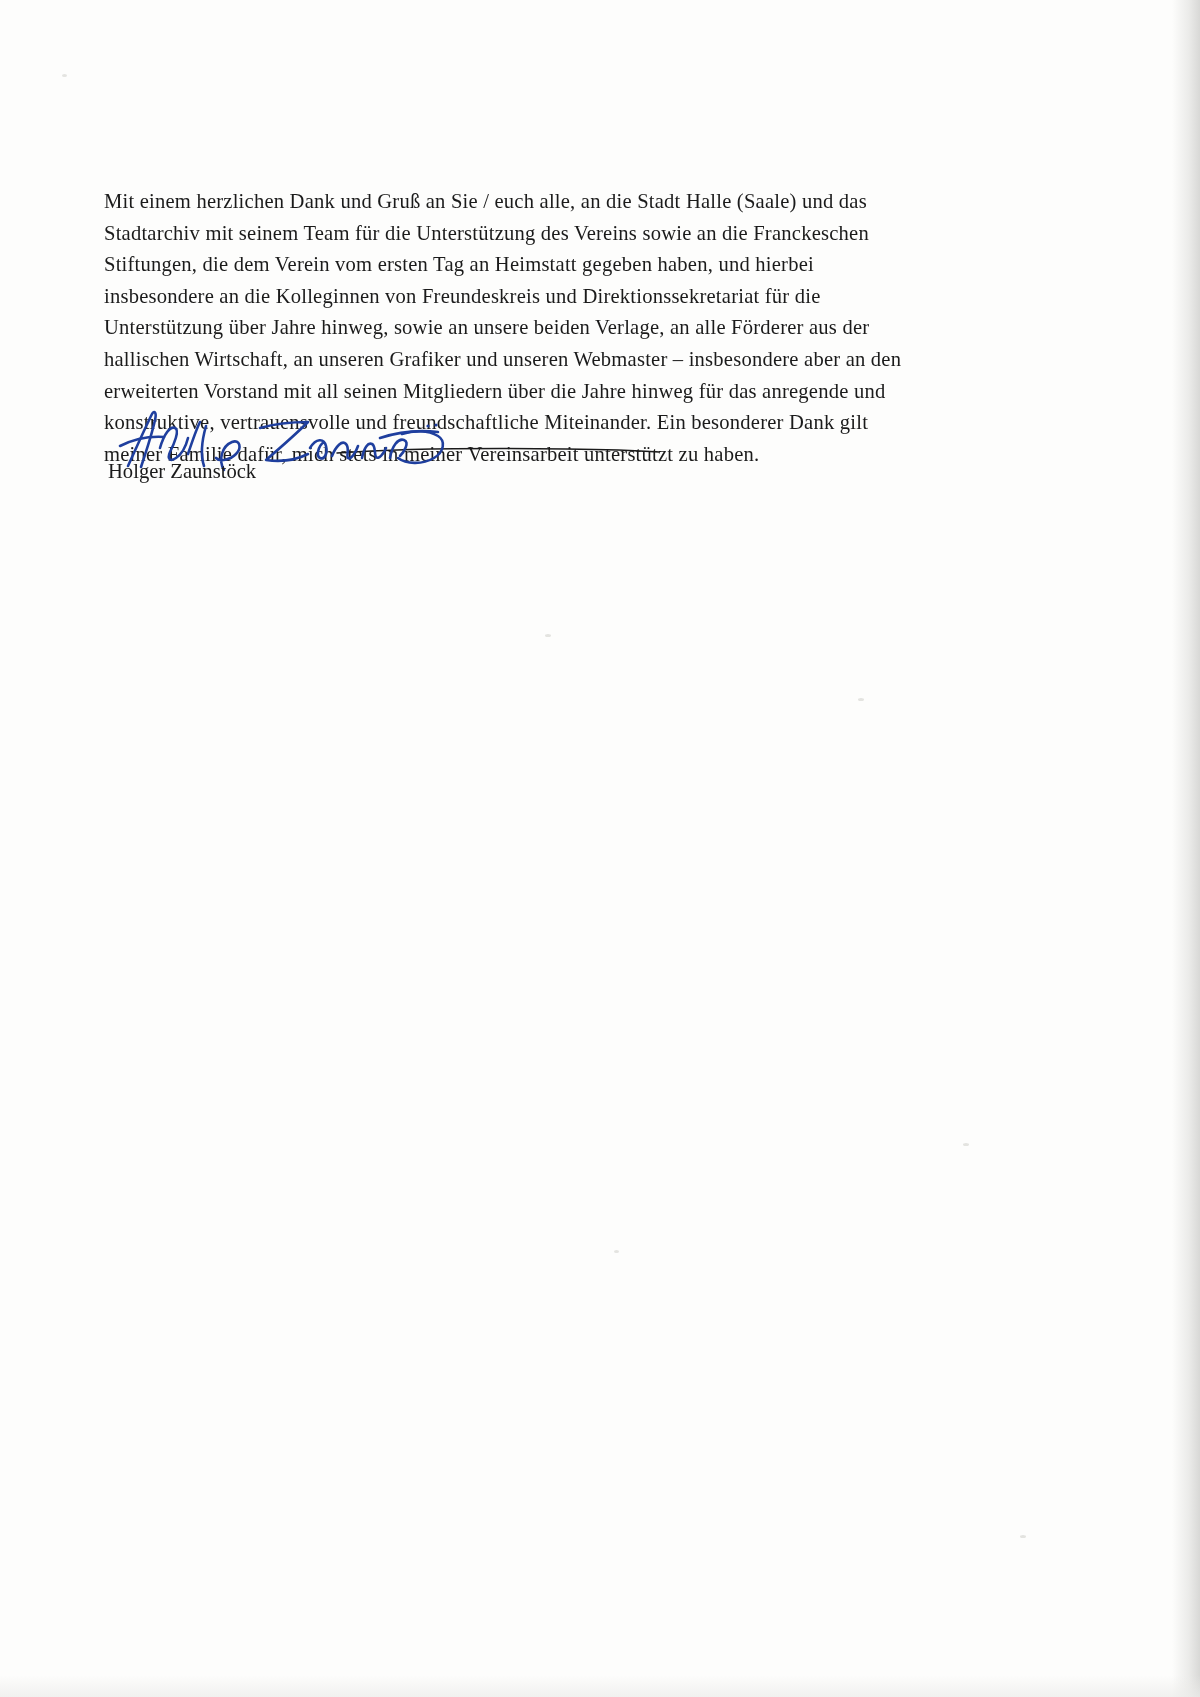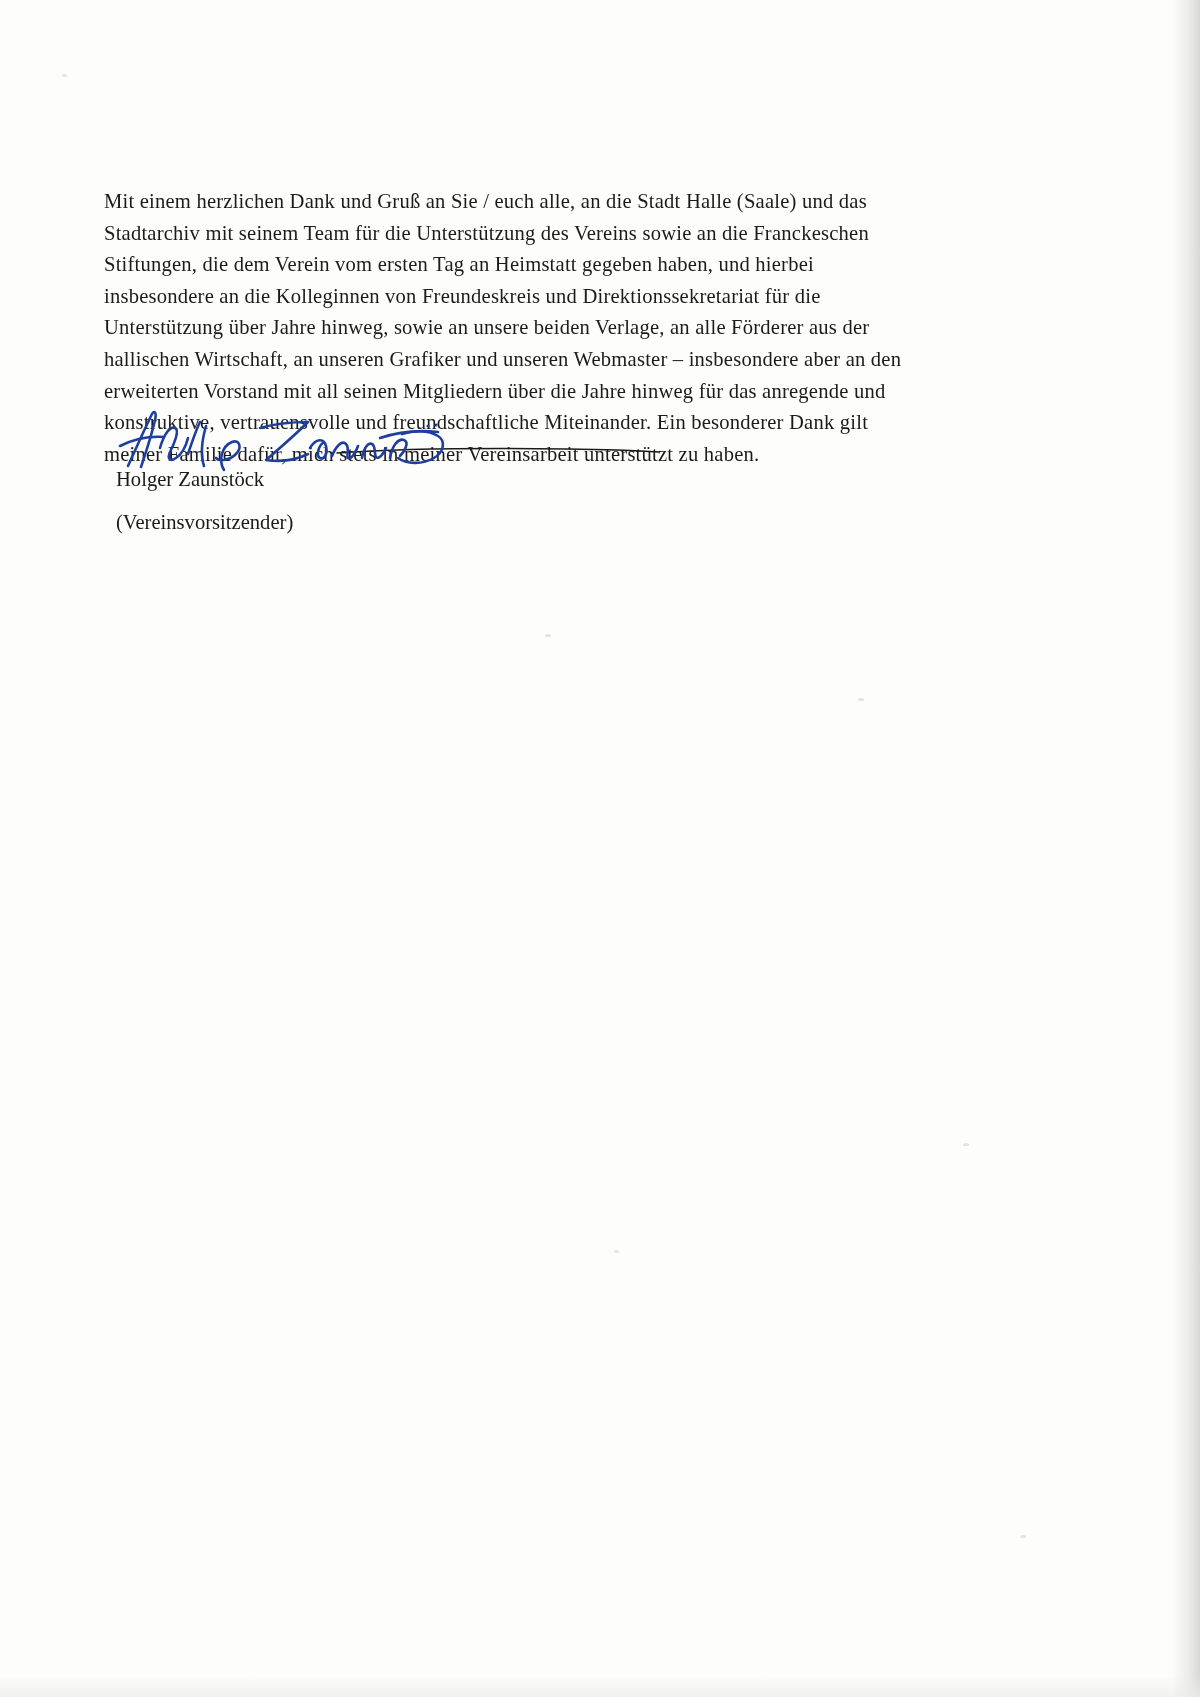--- a/index.html
+++ b/index.html
@@ -87,21 +87,21 @@
     width: 360px;
     height: 80px;
     pointer-events: none;
   }
 
   .sig-name,
   .sig-role {
     font-size: 20.6px;
     line-height: 31px;
     color: #1b1b1b;
-    margin: 12px;
+    margin: 4px;
     position: relative;
     z-index: 1;
   }
 </style>
 </head>
 <body>
 
 <div class="page">
 
   <div class="scan-edge-right"></div>
@@ -147,17 +147,16 @@
         <path d="M278,54 C280,42 286,34 292,36 C298,38 292,48 288,52"></path>
         <path d="M290,30 C302,26 316,26 326,32 C334,37 332,48 322,54 C310,61 294,60 286,54"></path>
         <path d="M268,34 C286,28 308,26 326,28"></path>
 
         <circle cx="316" cy="22" r="1.6" fill="#1f3f9e" stroke="none"></circle>
         <circle cx="324" cy="21" r="1.6" fill="#1f3f9e" stroke="none"></circle>
       </g>
     </svg>
 
     <p class="sig-name">Holger Zaunstöck</p>
-    <p class="sig-role">(Vereinsvorsitzender)</p>
 
   </div>
 
 </div>
 
 </body></html>

